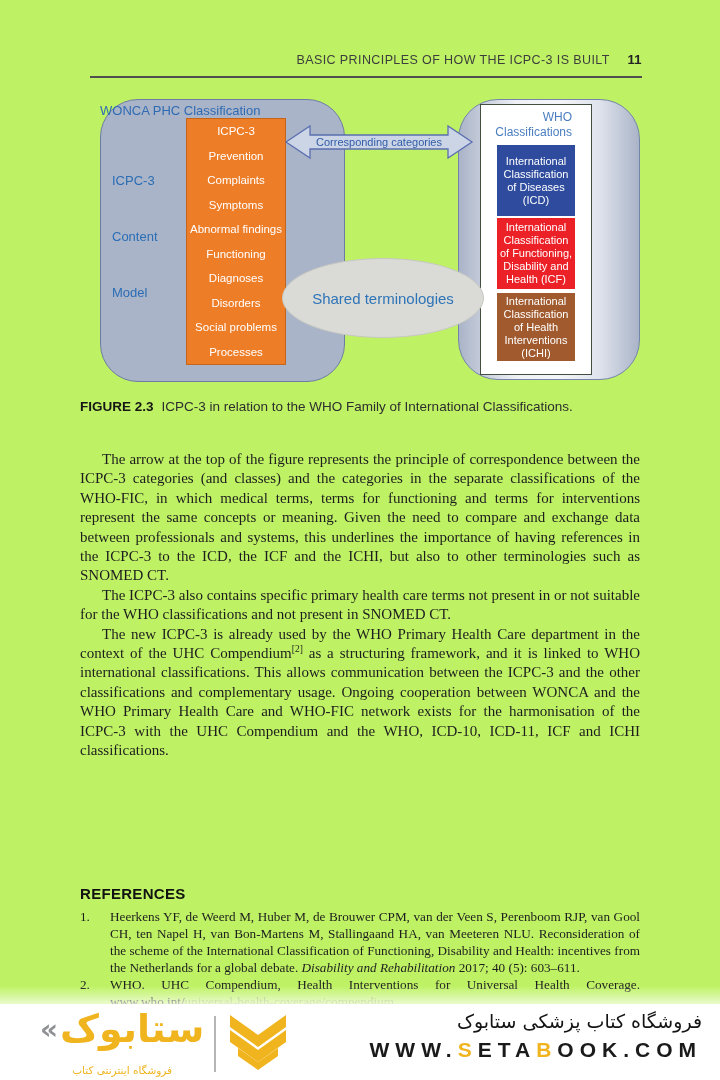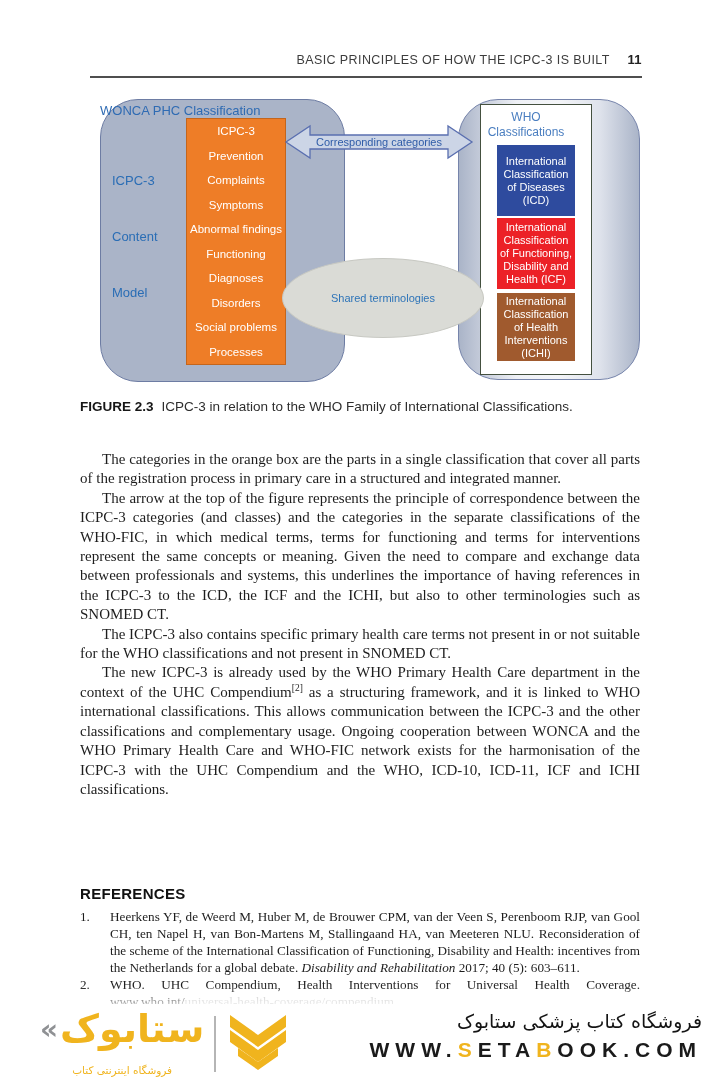--- a/index.html
+++ b/index.html
@@ -1,16 +1,16 @@
 <!DOCTYPE html>
 <html style="--gold: #f0b41e; --orange: #ee7d27; --left-box-fill: #aab4c8; --left-box-border: #6d7ca3; --diagram-blue: #2f6bb3; --side-label-blue: #2a6db5; --arrow-fill: #ccd5e6; --arrow-border: #5a6fb0; --arrow-text: #2f5ca8; --oval-fill: #dadbd6; --oval-text: #2e74b8; --icd-blue: #2e4b9e; --icf-red: #ec2127; --ichi-brown: #a05a2e; --who-title-blue: #4a7ec0; --inner-box-border: #44503f; --right-box-border: #7684ab; --body-text: #1d1d1d;"><head>
 <meta charset="utf-8">
 <style>
   html,body{margin:0;padding:0;background:#e9e9e9;}
-  .page{position:relative;width:720px;height:1080px;background:#ffffff;overflow:hidden;
+  .page{position:relative;width:720px;height:1080px;background:#bef264;overflow:hidden;
         font-family:"Liberation Sans",sans-serif;}
 
   
   .header{position:absolute;left:90px;top:52px;width:552px;text-align:right;
           font-size:12.5px;letter-spacing:.4px;color:#3d3d3d;}
   .header .page-num{font-weight:bold;color:#222;margin-left:14px;font-size:13px;}
   .header-rule{position:absolute;left:90px;top:76px;width:552px;height:0;
                border-top:2px solid #4f4f4f;}
 
   
@@ -31,32 +31,32 @@
   .arrow-wrap svg{position:absolute;left:0;top:0;}
   .arrow-label{position:absolute;left:0;top:0;width:100%;height:100%;display:flex;
                align-items:center;justify-content:center;color:var(--arrow-text);
                font-size:11px;white-space:nowrap;}
 
   .who-outer{position:absolute;left:458px;top:99px;width:182px;height:281px;
              border:1.5px solid var(--right-box-border);border-radius:40px;box-sizing:border-box;
              background:linear-gradient(to right,#aab4c8 0%,#eff1f6 32%,#f4f5f8 55%,#dfe3ec 78%,#aab4c8 100%);}
   .who-inner{position:absolute;left:480px;top:104px;width:112px;height:271px;
              background:#fff;border:1px solid var(--inner-box-border);box-sizing:border-box;z-index:1;}
-  .who-title{position:absolute;left:480px;top:110px;width:92px;text-align:center;
+  .who-title{position:absolute;left:480px;top:110px;width:92px;text-align:right;
              color:var(--who-title-blue);font-size:12px;line-height:15px;z-index:2;}
   .who-box{position:absolute;width:78px;display:flex;align-items:center;justify-content:center;
            text-align:center;color:#fff;font-size:11px;line-height:13px;z-index:2;padding:0 2px;box-sizing:border-box;}
   .icd{left:497px;top:145px;height:71px;background:var(--icd-blue);}
   .icf{left:497px;top:218px;height:71px;background:var(--icf-red);}
   .ichi{left:497px;top:293px;height:68px;background:var(--ichi-brown);}
 
   .oval{position:absolute;left:282px;top:258px;width:202px;height:80px;border-radius:50%;
         background:var(--oval-fill);border:1px solid #c7c8c2;box-sizing:border-box;
         display:flex;align-items:center;justify-content:center;z-index:5;}
-  .oval span{color:var(--oval-text);font-size:11px;}
+  .oval span{color:var(--oval-text);font-size:15px;}
 
   
   .caption{position:absolute;left:80px;top:399px;width:560px;font-size:13.5px;color:#2e2e2e;}
   .caption .fig-label{font-weight:bold;color:#161616;margin-right:8px;}
 
   
   .body-text{position:absolute;left:80px;top:450px;width:560px;
              font-family:"Liberation Serif",serif;font-size:15px;line-height:19.4px;
              color:var(--body-text);text-align:justify;}
   .body-text p{margin:0;text-indent:22px;}
@@ -148,21 +148,20 @@
     <div class="oval">
       <span>Shared terminologies</span>
     </div>
   </div>
 
   <div class="caption">
     <span class="fig-label">FIGURE 2.3</span><span>ICPC-3 in relation to the WHO Family of International Classifications.</span>
   </div>
 
   <div class="body-text">
-    <p>The categories in the orange box are the parts in a single classification that cover all parts of the registration process in primary care in a structured and integrated manner.</p>
     <p>The arrow at the top of the figure represents the principle of correspondence between the ICPC-3 categories (and classes) and the categories in the separate classifications of the WHO-FIC, in which medical terms, terms for functioning and terms for interventions represent the same concepts or meaning. Given the need to compare and exchange data between professionals and systems, this underlines the importance of having references in the ICPC-3 to the ICD, the ICF and the ICHI, but also to other terminologies such as SNOMED CT.</p>
     <p>The ICPC-3 also contains specific primary health care terms not present in or not suitable for the WHO classifications and not present in SNOMED CT.</p>
     <p><span>The new ICPC-3 is already used by the WHO Primary Health Care department in the context of the UHC Compendium</span><sup>[2]</sup><span> as a structuring framework, and it is linked to WHO international classifications. This allows communication between the ICPC-3 and the other classifications and complementary usage. Ongoing cooperation between WONCA and the WHO Primary Health Care and WHO-FIC network exists for the harmonisation of the ICPC-3 with the UHC Compendium and the WHO, ICD-10, ICD-11, ICF and ICHI classifications.</span></p>
   </div>
 
   <div class="ref-heading">REFERENCES</div>
   <div class="ref-list">
     <div class="ref-item">
       <span class="ref-num">1.</span>
       <span class="ref-body"><span>Heerkens YF, de Weerd M, Huber M, de Brouwer CPM, van der Veen S, Perenboom RJP, van Gool CH, ten Napel H, van Bon-Martens M, Stallingaand HA, van Meeteren NLU. Reconsideration of the scheme of the International Classification of Functioning, Disability and Health: incentives from the Netherlands for a global debate. </span><i>Disability and Rehabilitation</i><span> 2017; 40 (5): 603–611.</span></span>

